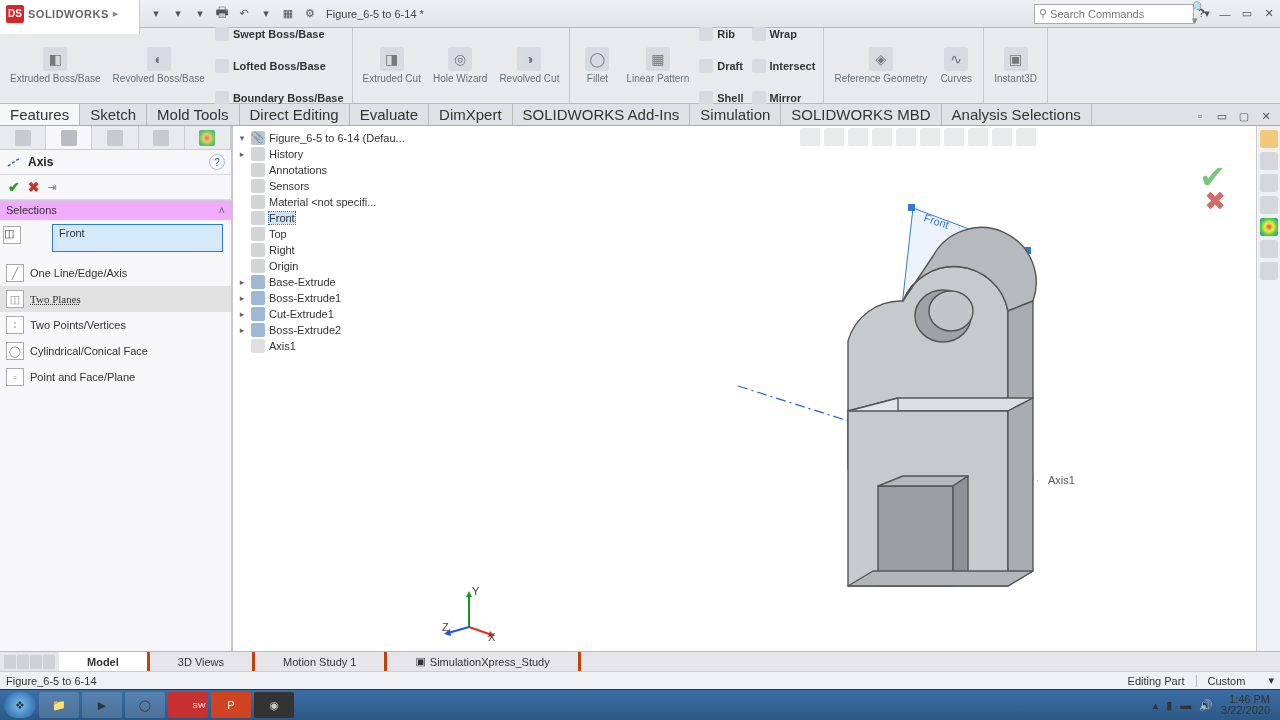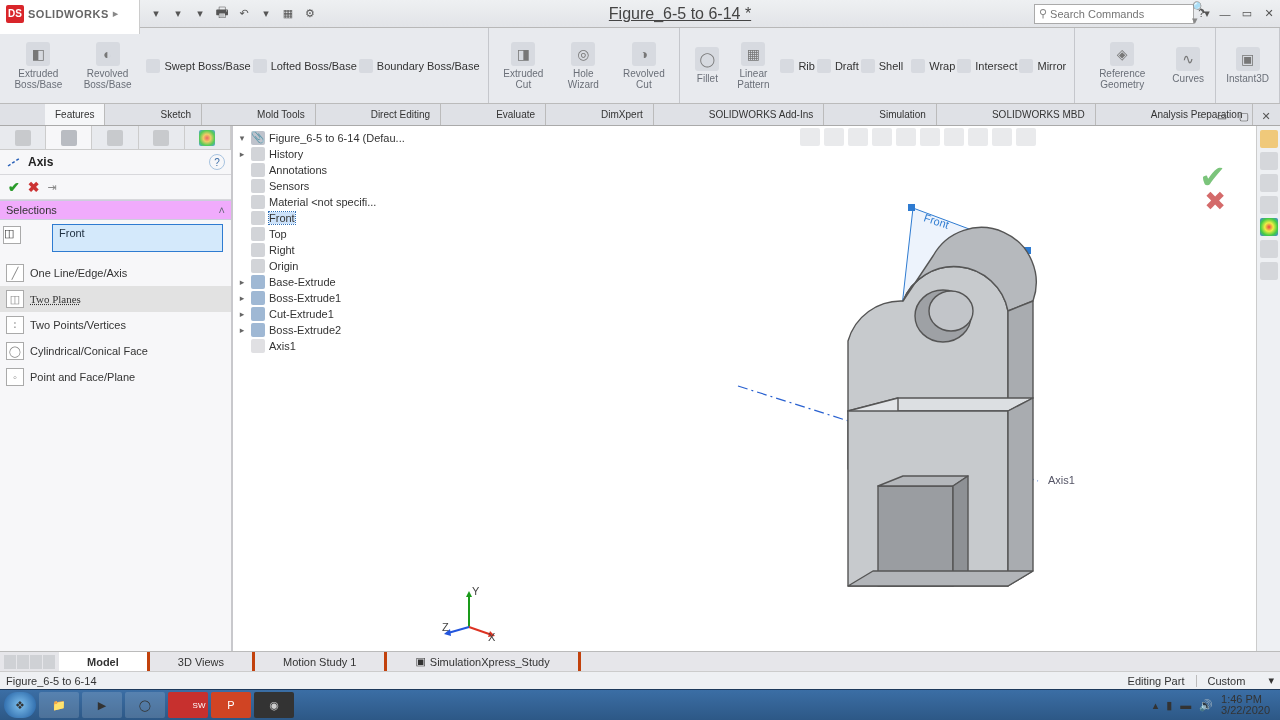--- a/index.html
+++ b/index.html
@@ -3,35 +3,35 @@
 <meta charset="utf-8">
 <style>
 * { margin:0; padding:0; box-sizing:border-box; font-family:"Segoe UI",Tahoma,sans-serif; font-size:11px; color:#333; user-select:none;}
 body { width:1280px; height:720px; background:#fff; overflow:hidden; position:relative;}
 .titlebar { height:28px; background:linear-gradient(#eef0f2,#e2e4e8); display:flex; align-items:center; border-bottom:1px solid #b8b8b8;}
 .logo { width:140px; height:41px; background:#fff; display:flex; align-items:center; padding:0 6px; border-right:1px solid #ccc;}
 .logo-icon { width:18px; height:18px; background:#d9252a; border-radius:2px; display:flex; align-items:center; justify-content:center; color:#fff; font-weight:bold; font-size:10px; margin-right:4px;}
 .logo-text { font-weight:bold; font-size:11px; color:#666; letter-spacing:0.5px;}
 .tb-tools { display:flex; align-items:center; gap:2px; padding:0 6px;}
 .tb-btn { width:20px; height:20px; display:flex; align-items:center; justify-content:center; color:#555;}
-.title-center { flex:1; text-align:center; font-size:16px; color:#444;text-decoration:underline;}
+.title-center { flex:1; text-align:left; font-size:11px; color:#444;}
 .search-box { display:flex; align-items:center; background:#fff; border:1px solid #aaa; height:20px; padding:0 4px; width:160px;}
 .search-box input{border:none;outline:none;font-size:11px;flex:1;}
 .win-btns { display:flex; gap:0;}
 .win-btn { width:22px; height:20px; display:flex; align-items:center; justify-content:center; color:#555;}
 .ribbon { height:76px; background:#e8eaee; border-bottom:1px solid #bbb; display:flex; align-items:stretch;}
 .rg { border-right:1px solid #c5c7cc; display:flex; align-items:center; padding:2px 4px;}
 .rbtn { display:flex; flex-direction:column; align-items:center; justify-content:center; padding:2px 6px; min-width:46px; text-align:center;}
 .rbtn .ri { width:24px; height:24px; background:#d7dae0; border-radius:3px; margin-bottom:2px; display:flex; align-items:center; justify-content:center; color:#777; font-size:14px;}
 .rbtn span { font-size:10px; color:#6a6f78; line-height:11px;}
-.rlist { display:flex; justify-content:center; gap:2px; padding:0 4px;}
+.rlist { display:flex; flex-direction:column; justify-content:center; gap:18px; padding:0 4px;font-weight:bold;}
 .rlist-item { display:flex; align-items:center; gap:4px; font-size:10px; color:#6a6f78; white-space:nowrap;}
 .rlist-item .mi{width:14px;height:14px;background:#d7dae0;border-radius:2px;}
 .tabs { height:22px; background:#dfe1e6; display:flex; border-bottom:1px solid #aaa; position:relative;}
-.tab { padding:3px 10px; font-size:10px; border-right:1px solid #bbb; display:flex; align-items:center; background:#dfe1e6;margin-left:45px;}
+.tab { padding:3px 10px; font-size:15px; border-right:1px solid #bbb; display:flex; align-items:center; background:#dfe1e6;}
 .tab.active { background:#f5f6f8;}
 .tabs-right { position:absolute; right:4px; top:2px; display:flex; gap:2px;}
 .content { display:flex; height:calc(720px - 28px - 76px - 22px - 18px - 20px - 31px);}
 .leftpanel { width:233px; background:#f7f7f9; border-right:2px solid #c8c8cc; display:flex; flex-direction:column;}
 .lp-tabs { height:24px; background:#e8eaee; border-bottom:1px solid #ccc; display:flex; align-items:stretch;}
 .lp-tab { flex:1; display:flex; align-items:center; justify-content:center; border-right:1px solid #ccc;}
 .lp-tab.active{background:#f7f7f9;}
 .lp-tab-icon{width:16px;height:16px;background:#c8cacd;border-radius:2px;}
 .pm-title { display:flex; align-items:center; padding:4px 6px; border-bottom:1px solid #d8d8dc;}
 .pm-title .ax-icon{width:16px;height:14px;margin-right:6px;display:flex;align-items:center;justify-content:center;}
@@ -65,21 +65,21 @@
 .bt-nav { display:flex; align-items:center; padding:0 4px; gap:1px;}
 .bt-nav .nv{width:12px;height:14px;background:#cfd1d5;}
 .bt-tab { padding:2px 28px; border-right:3px solid #c2410c; background:#e6e6ea; display:flex; align-items:center;}
 .bt-tab.active{background:#fff;font-weight:bold;}
 .status { height:18px; background:#eef0f3; border-top:1px solid #ccc; display:flex; align-items:center; padding:0 6px; font-size:11px;}
 .status .sp{margin-left:auto;display:flex;gap:12px;align-items:center;}
 .taskbar { height:31px; background:linear-gradient(#3b6ea5,#2d5886); border-top:1px solid #1e3a5c; display:flex; align-items:center; padding:0 4px; gap:3px;}
 .tb-app { width:40px; height:26px; background:rgba(255,255,255,.15); border-radius:2px; display:flex; align-items:center; justify-content:center;}
 .tb-app.active{background:rgba(255,255,255,.35);padding-left:22px;}
 .tray { margin-left:auto; display:flex; align-items:center; gap:8px; color:#e8eef6; font-size:10px; padding-right:6px;}
-.tray-time{line-height:11px;}
+.tray-time{text-align:right;line-height:11px;}
 .part-svg{position:absolute;left:270px;top:30px;}
 </style>
 </head>
 <body>
 
 <div class="titlebar">
   <div class="logo">
     <div class="logo-icon">DS</div>
     <span class="logo-text">SOLIDWORKS</span>
     <span style="margin-left:4px;color:#888;">▸</span>
@@ -206,21 +206,21 @@
 <div class="tabs">
   <div class="tab active">Features</div>
   <div class="tab">Sketch</div>
   <div class="tab">Mold Tools</div>
   <div class="tab">Direct Editing</div>
   <div class="tab">Evaluate</div>
   <div class="tab">DimXpert</div>
   <div class="tab">SOLIDWORKS Add-Ins</div>
   <div class="tab">Simulation</div>
   <div class="tab">SOLIDWORKS MBD</div>
-  <div class="tab">Analysis Preparation</div>
+  <div class="tab">Analysis Selections</div>
   <div class="tabs-right">
     <div class="tb-btn">▫</div>
     <div class="tb-btn">▭</div>
     <div class="tb-btn">▢</div>
     <div class="tb-btn">✕</div>
   </div>
 </div>
 
 <div class="content">
 

